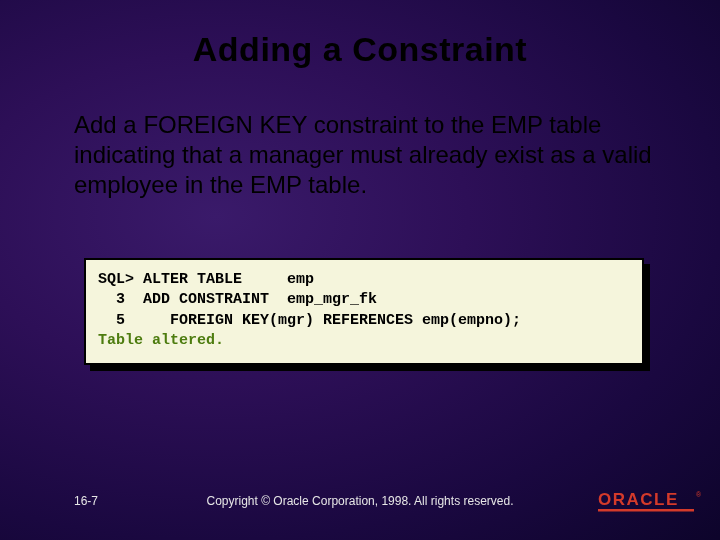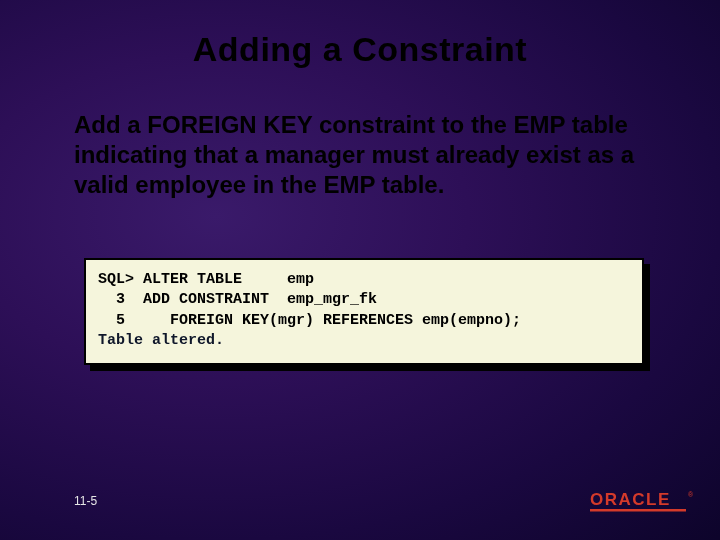--- a/index.html
+++ b/index.html
@@ -28,21 +28,21 @@
     font-weight: bold;
     letter-spacing: 0.5px;
   }
   .body-text {
     position: absolute;
     top: 110px;
     left: 74px;
     width: 580px;
     color: #000;
     font-size: 24px;
-    font-weight: bold;
+    font-weight: normal;
     line-height: 1.25;
   }
   .code-wrap {
     position: absolute;
     top: 258px;
     left: 84px;
     width: 560px;
   }
   .code-shadow {
     position: absolute;
@@ -58,21 +58,21 @@
     border: 2px solid #000;
     padding: 10px 12px 12px 12px;
     font-family: "Courier New", Courier, monospace;
     font-size: 15px;
     font-weight: bold;
     color: #000;
     line-height: 1.35;
     white-space: pre;
   }
   .code-box .result {
-    color: #0f172a;
+    color: #4d7c0f;
     margin-top: 41px;
   }
   .footer {
     position: absolute;
     bottom: 22px;
     left: 0;
     width: 100%;
     height: 40px;
   }
   .page-num {
@@ -86,21 +86,21 @@
     position: absolute;
     left: 0;
     width: 100%;
     bottom: 10px;
     text-align: center;
     color: #e6e6e6;
     font-size: 12px;
   }
   .logo {
     position: absolute;
-    right: 26px;
+    right: 18px;
     bottom: 4px;
     width: 104px;
     height: 26px;
   }
   .logo svg { display: block; }
 </style>
 </head>
 <body>
 
 <div class="slide">
@@ -111,21 +111,22 @@
 
   <div class="code-wrap">
     <div class="code-shadow"></div>
     <div class="code-box"><span>SQL&gt; ALTER TABLE     emp</span>
 <span>  3  ADD CONSTRAINT  emp_mgr_fk</span>
 <span>  5     FOREIGN KEY(mgr) REFERENCES emp(empno);</span>
 <span class="result">Table altered.</span></div>
   </div>
 
   <div class="footer">
-    <div class="page-num">11-5</div>
+    <div class="page-num">16-7</div>
+    <div class="copyright">Copyright © Oracle Corporation, 1998. All rights reserved.</div>
     <div class="logo">
       <svg viewBox="0 0 104 26" width="104" height="26">
         <text x="0" y="17" font-family="Arial, Helvetica, sans-serif" font-size="17" font-weight="900" fill="#d43a2a" letter-spacing="1.5">ORACLE</text>
         <rect x="0" y="21" width="96" height="2.5" fill="#d43a2a"></rect>
         <text x="98" y="9" font-family="Arial" font-size="7" fill="#d43a2a">®</text>
       </svg>
     </div>
   </div>
 
 </div>

